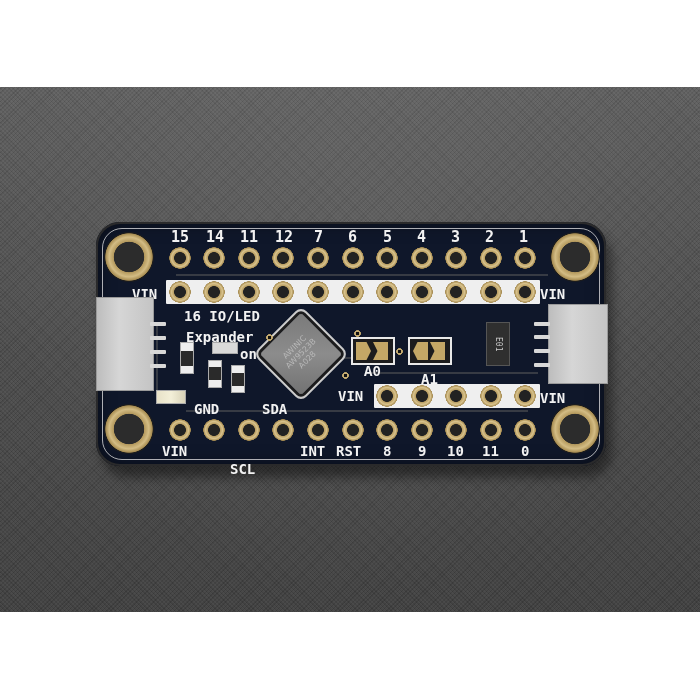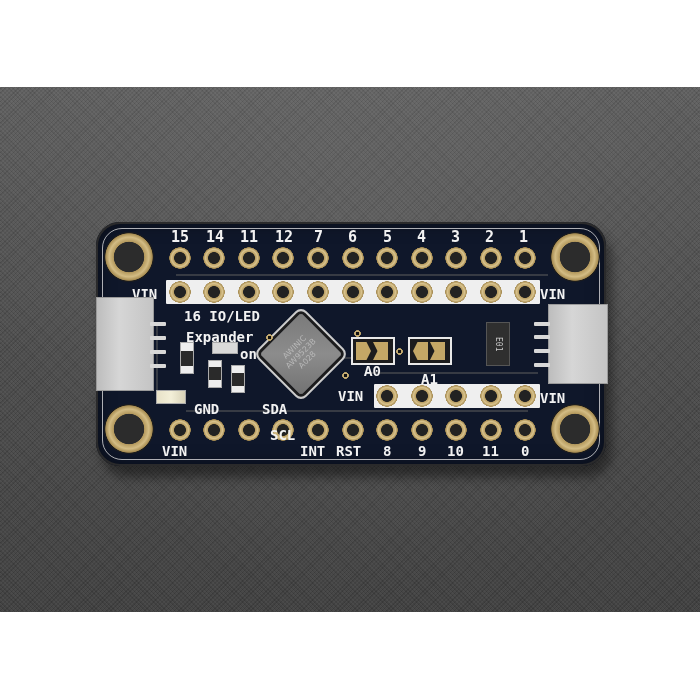--- a/index.html
+++ b/index.html
@@ -197,21 +197,21 @@
   <div class="pin" style="left:176px;top:197px;"></div>
   <div class="pin" style="left:211px;top:197px;"></div>
   <div class="pin" style="left:246px;top:197px;"></div>
   <div class="pin" style="left:280px;top:197px;"></div>
   <div class="pin" style="left:315px;top:197px;"></div>
   <div class="pin" style="left:349px;top:197px;"></div>
   <div class="pin" style="left:384px;top:197px;"></div>
   <div class="pin" style="left:418px;top:197px;"></div>
 
   <div class="silk sm" style="left:66px;top:222px;">VIN</div>
-  <div class="silk sm" style="left:134px;top:206px;margin-left:40px;">SCL</div>
+  <div class="silk sm" style="left:134px;top:240px;">SCL</div>
   <div class="silk sm" style="left:204px;top:222px;">INT</div>
   <div class="silk sm" style="left:240px;top:222px;">RST</div>
   <div class="silk sm" style="left:287px;top:222px;">8</div>
   <div class="silk sm" style="left:322px;top:222px;">9</div>
   <div class="silk sm" style="left:351px;top:222px;">10</div>
   <div class="silk sm" style="left:386px;top:222px;">11</div>
   <div class="silk sm" style="left:425px;top:222px;">0</div>
 </div>
 
 </body></html>

